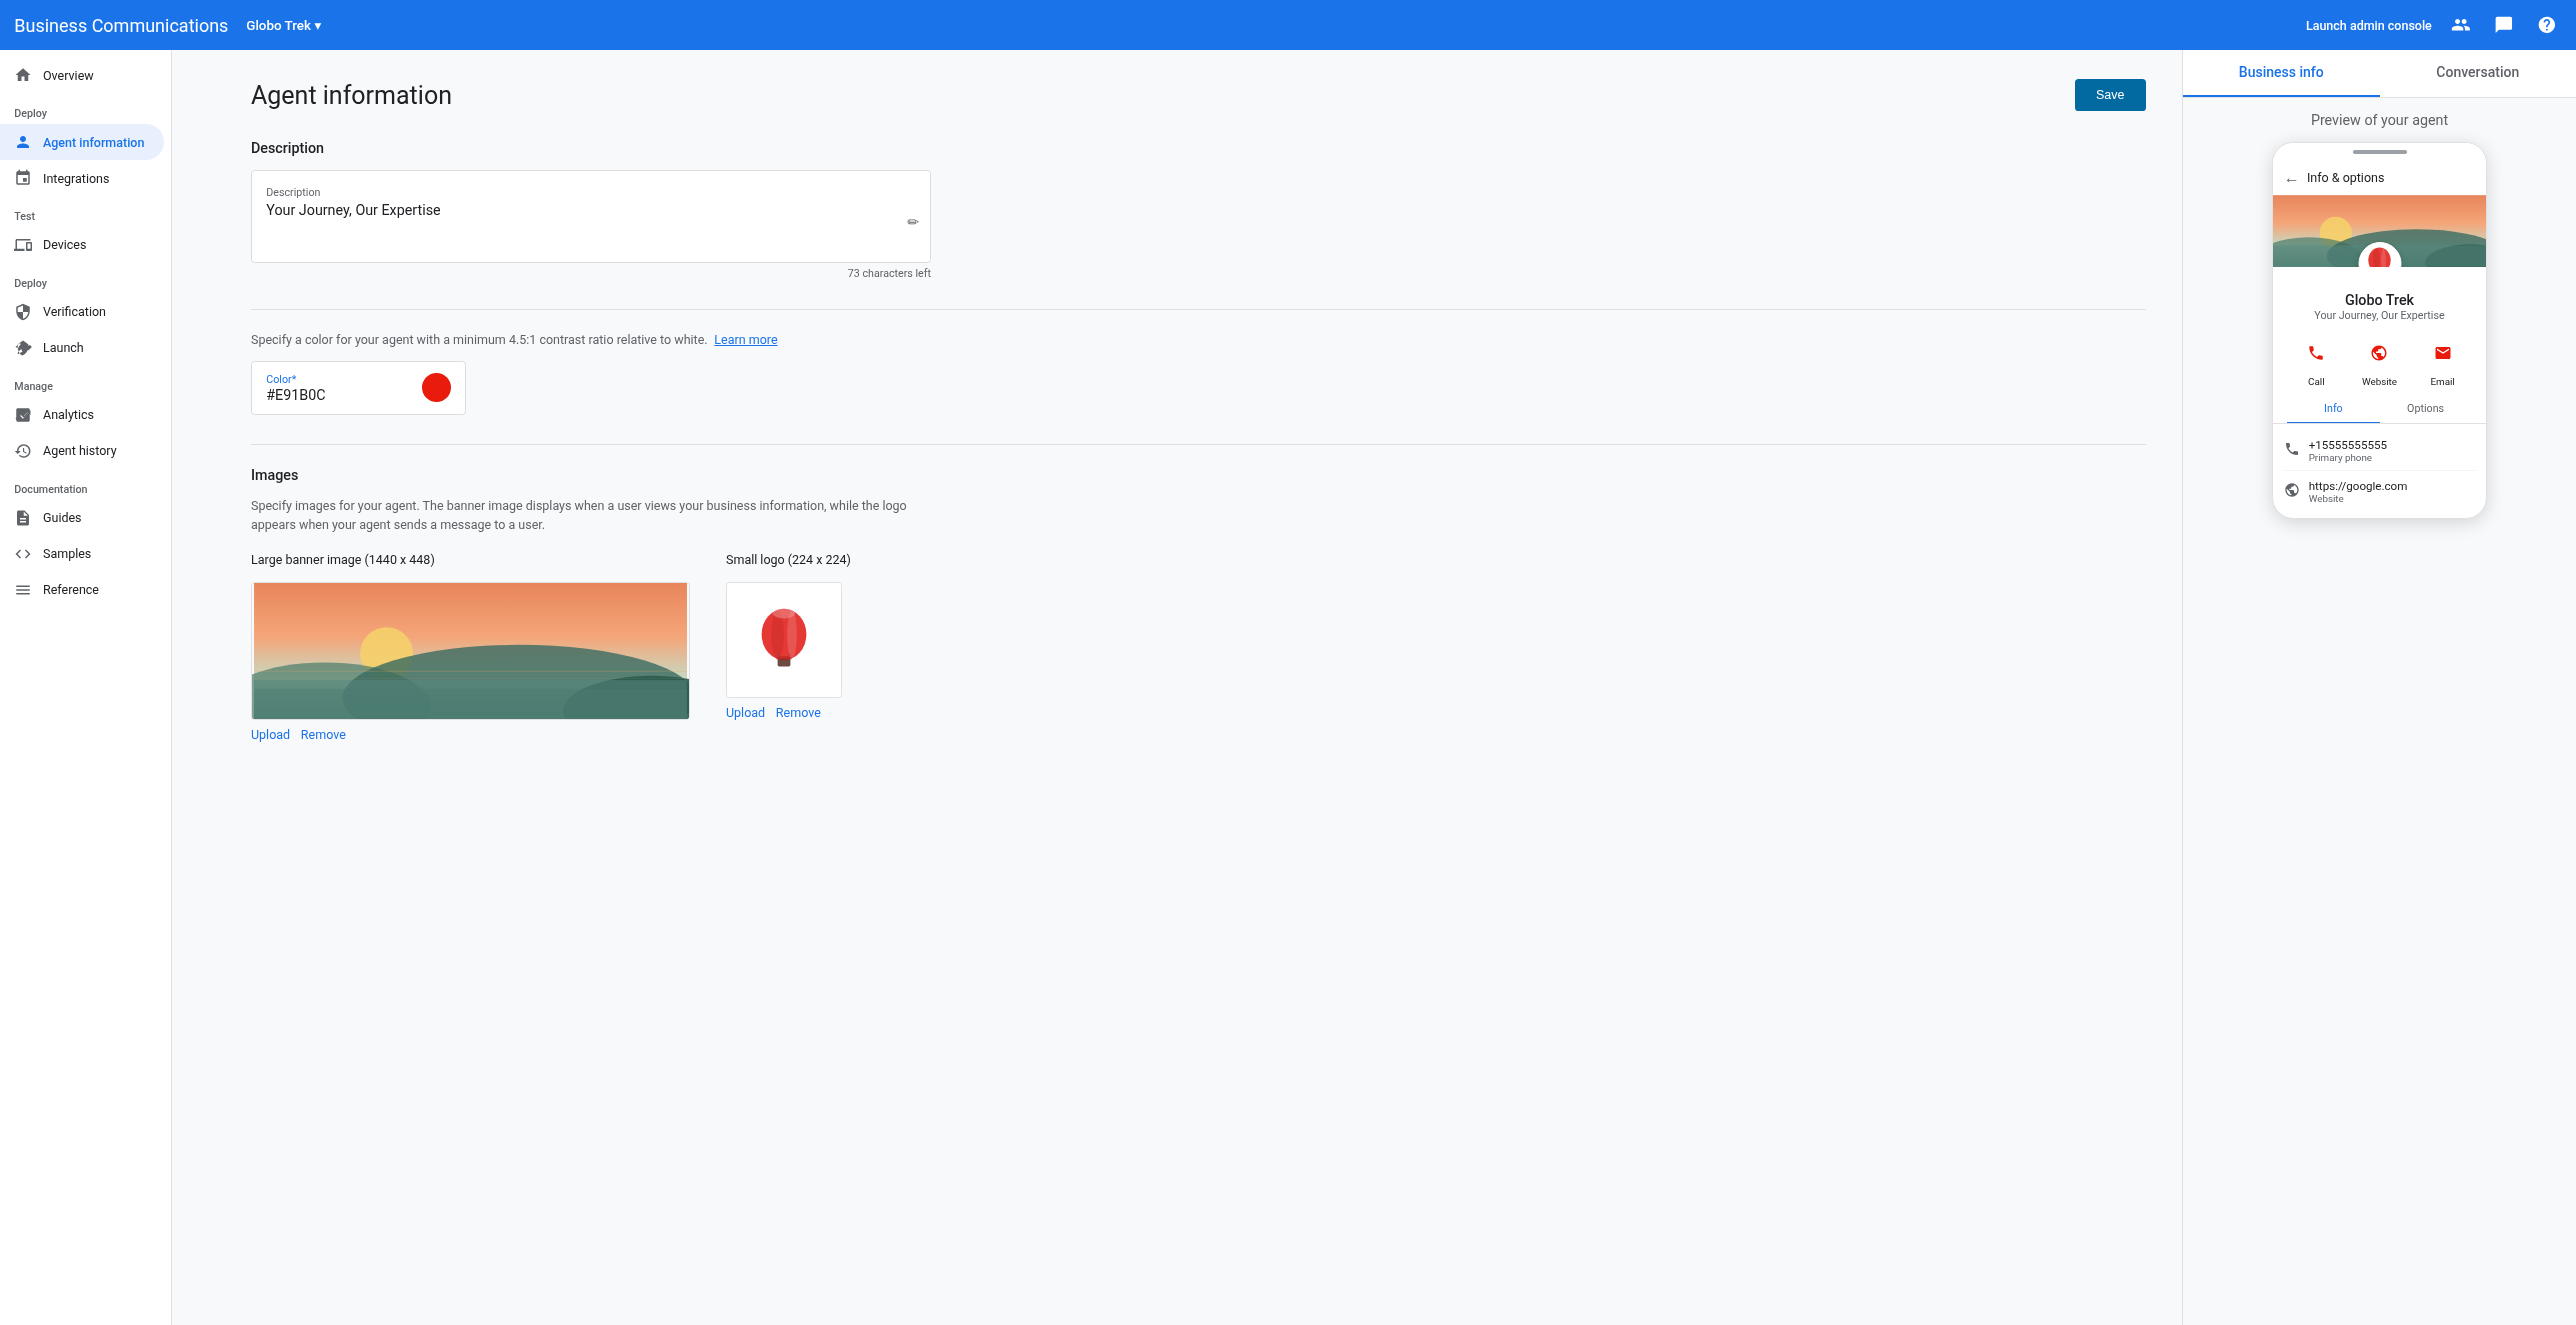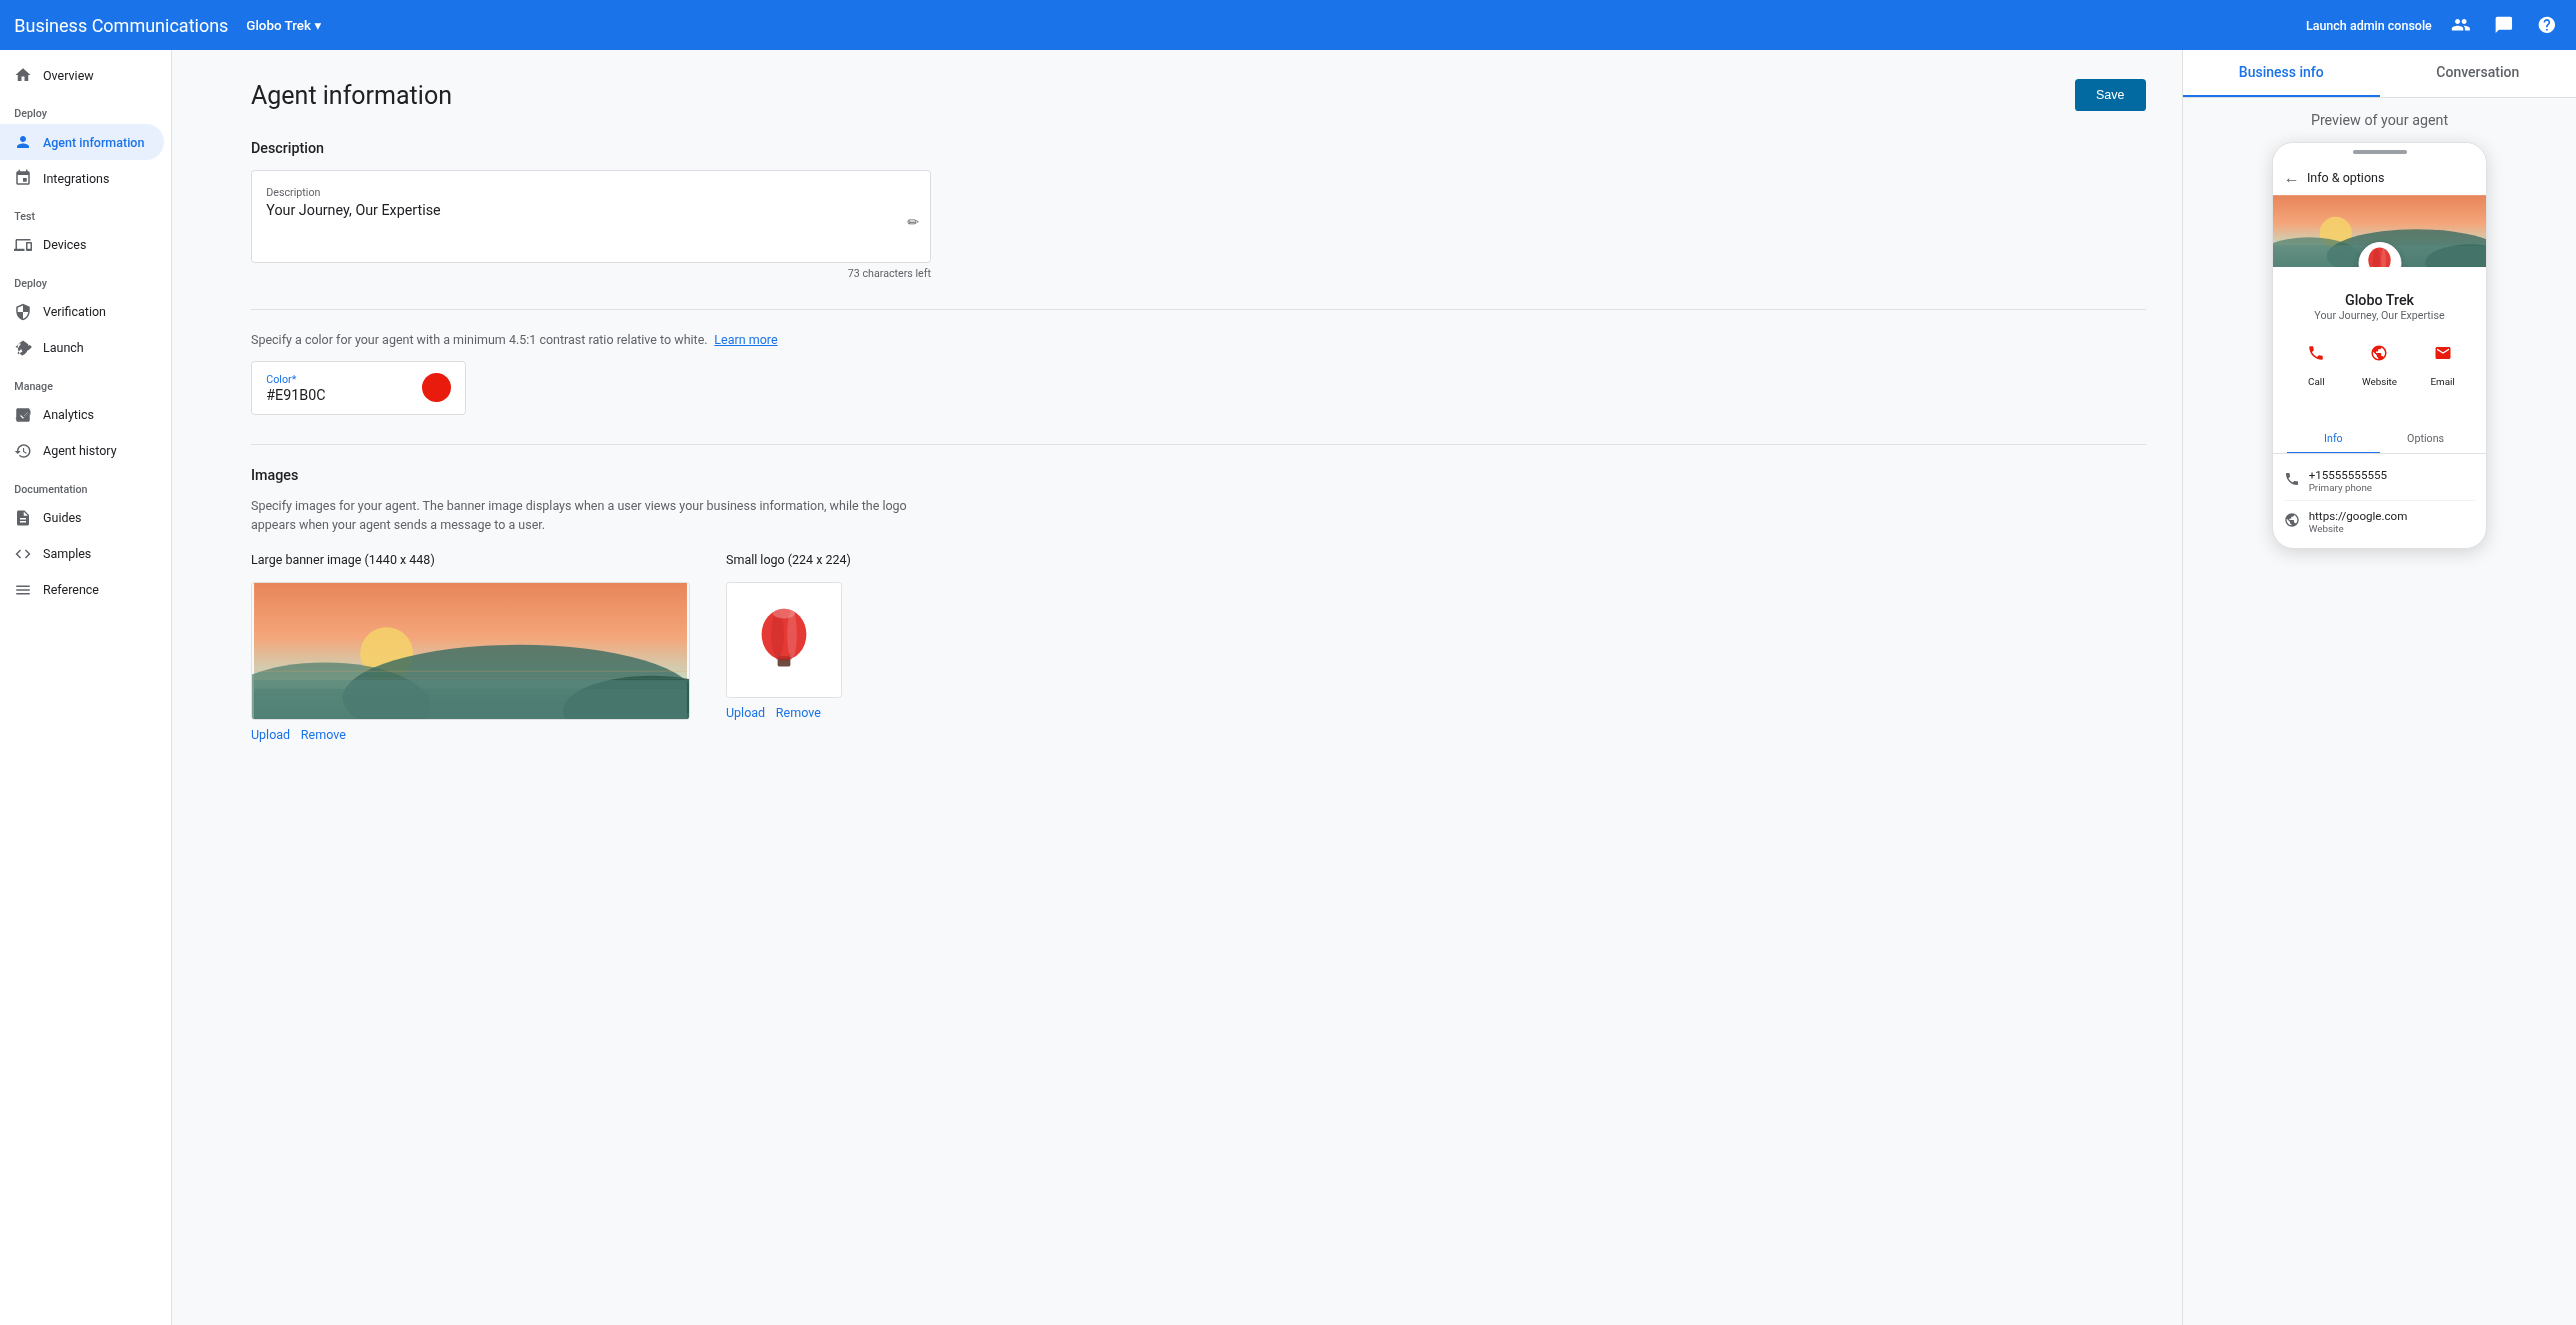--- a/index.html
+++ b/index.html
@@ -383,21 +383,20 @@
       border-radius: 50%;
       display: flex;
       align-items: center;
       justify-content: center;
       font-size: 12.5px;
     }
     .phone-tabs {
       display: flex;
       border-bottom: 0.9px solid #e0e0e0;
       padding: 0 14.3px;
-      margin-top: 30px;
     }
     .phone-tab {
       flex: 1;
       text-align: center;
       padding: 7.2px 0;
       font-size: 10.7px;
       color: #5f6368;
       cursor: pointer;
     }
     .phone-tab.active {

